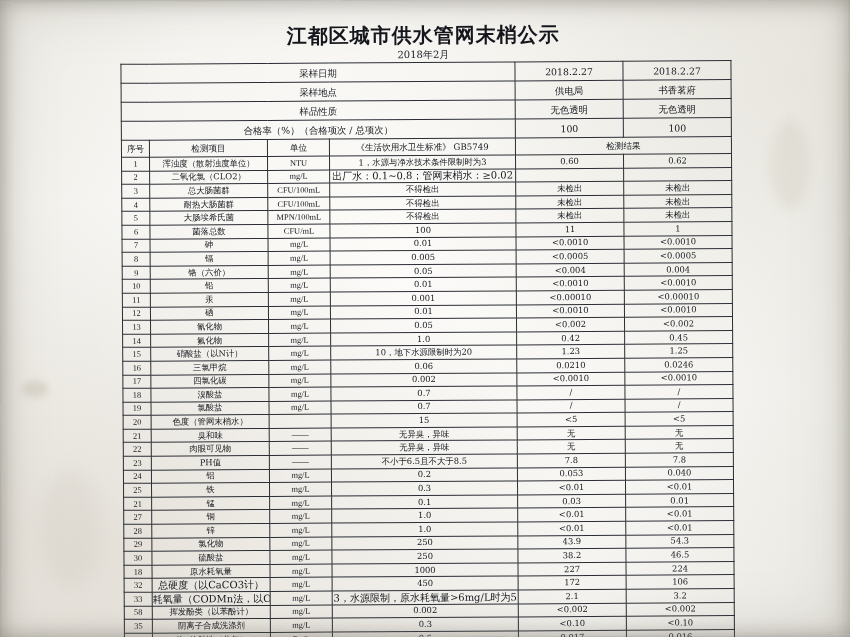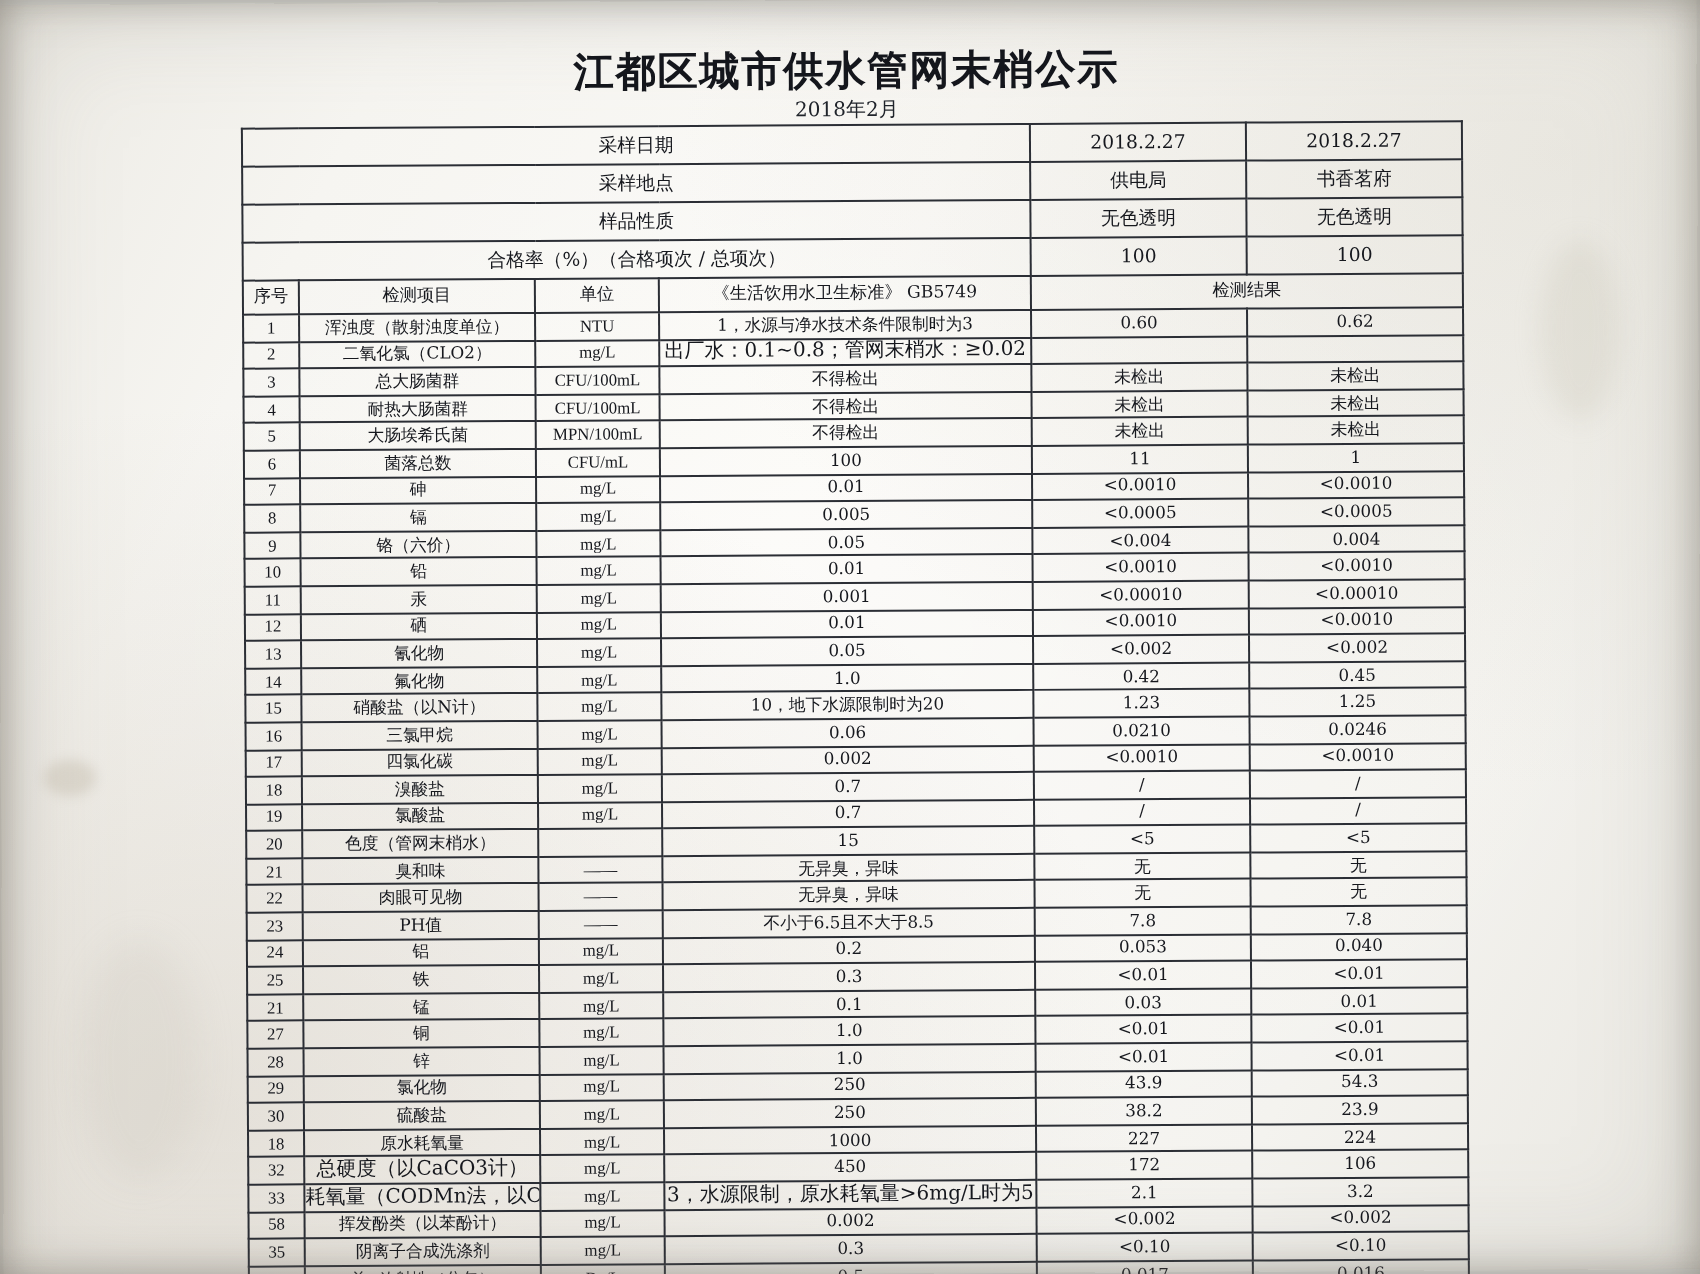--- a/index.html
+++ b/index.html
@@ -366,21 +366,21 @@
           <td class="cn ">250</td>
           <td class="cn">43.9</td>
           <td class="cn">54.3</td>
         </tr>
         <tr>
           <td class="mono">30</td>
           <td class="cn ">硫酸盐</td>
           <td class="mono">mg/L</td>
           <td class="cn ">250</td>
           <td class="cn">38.2</td>
-          <td class="cn">23.9</td>
+          <td class="cn">46.5</td>
         </tr>
         <tr>
           <td class="mono">18</td>
           <td class="cn ">原水耗氧量</td>
           <td class="mono">mg/L</td>
           <td class="cn ">1000</td>
           <td class="cn">227</td>
           <td class="cn">224</td>
         </tr>
         <tr>

